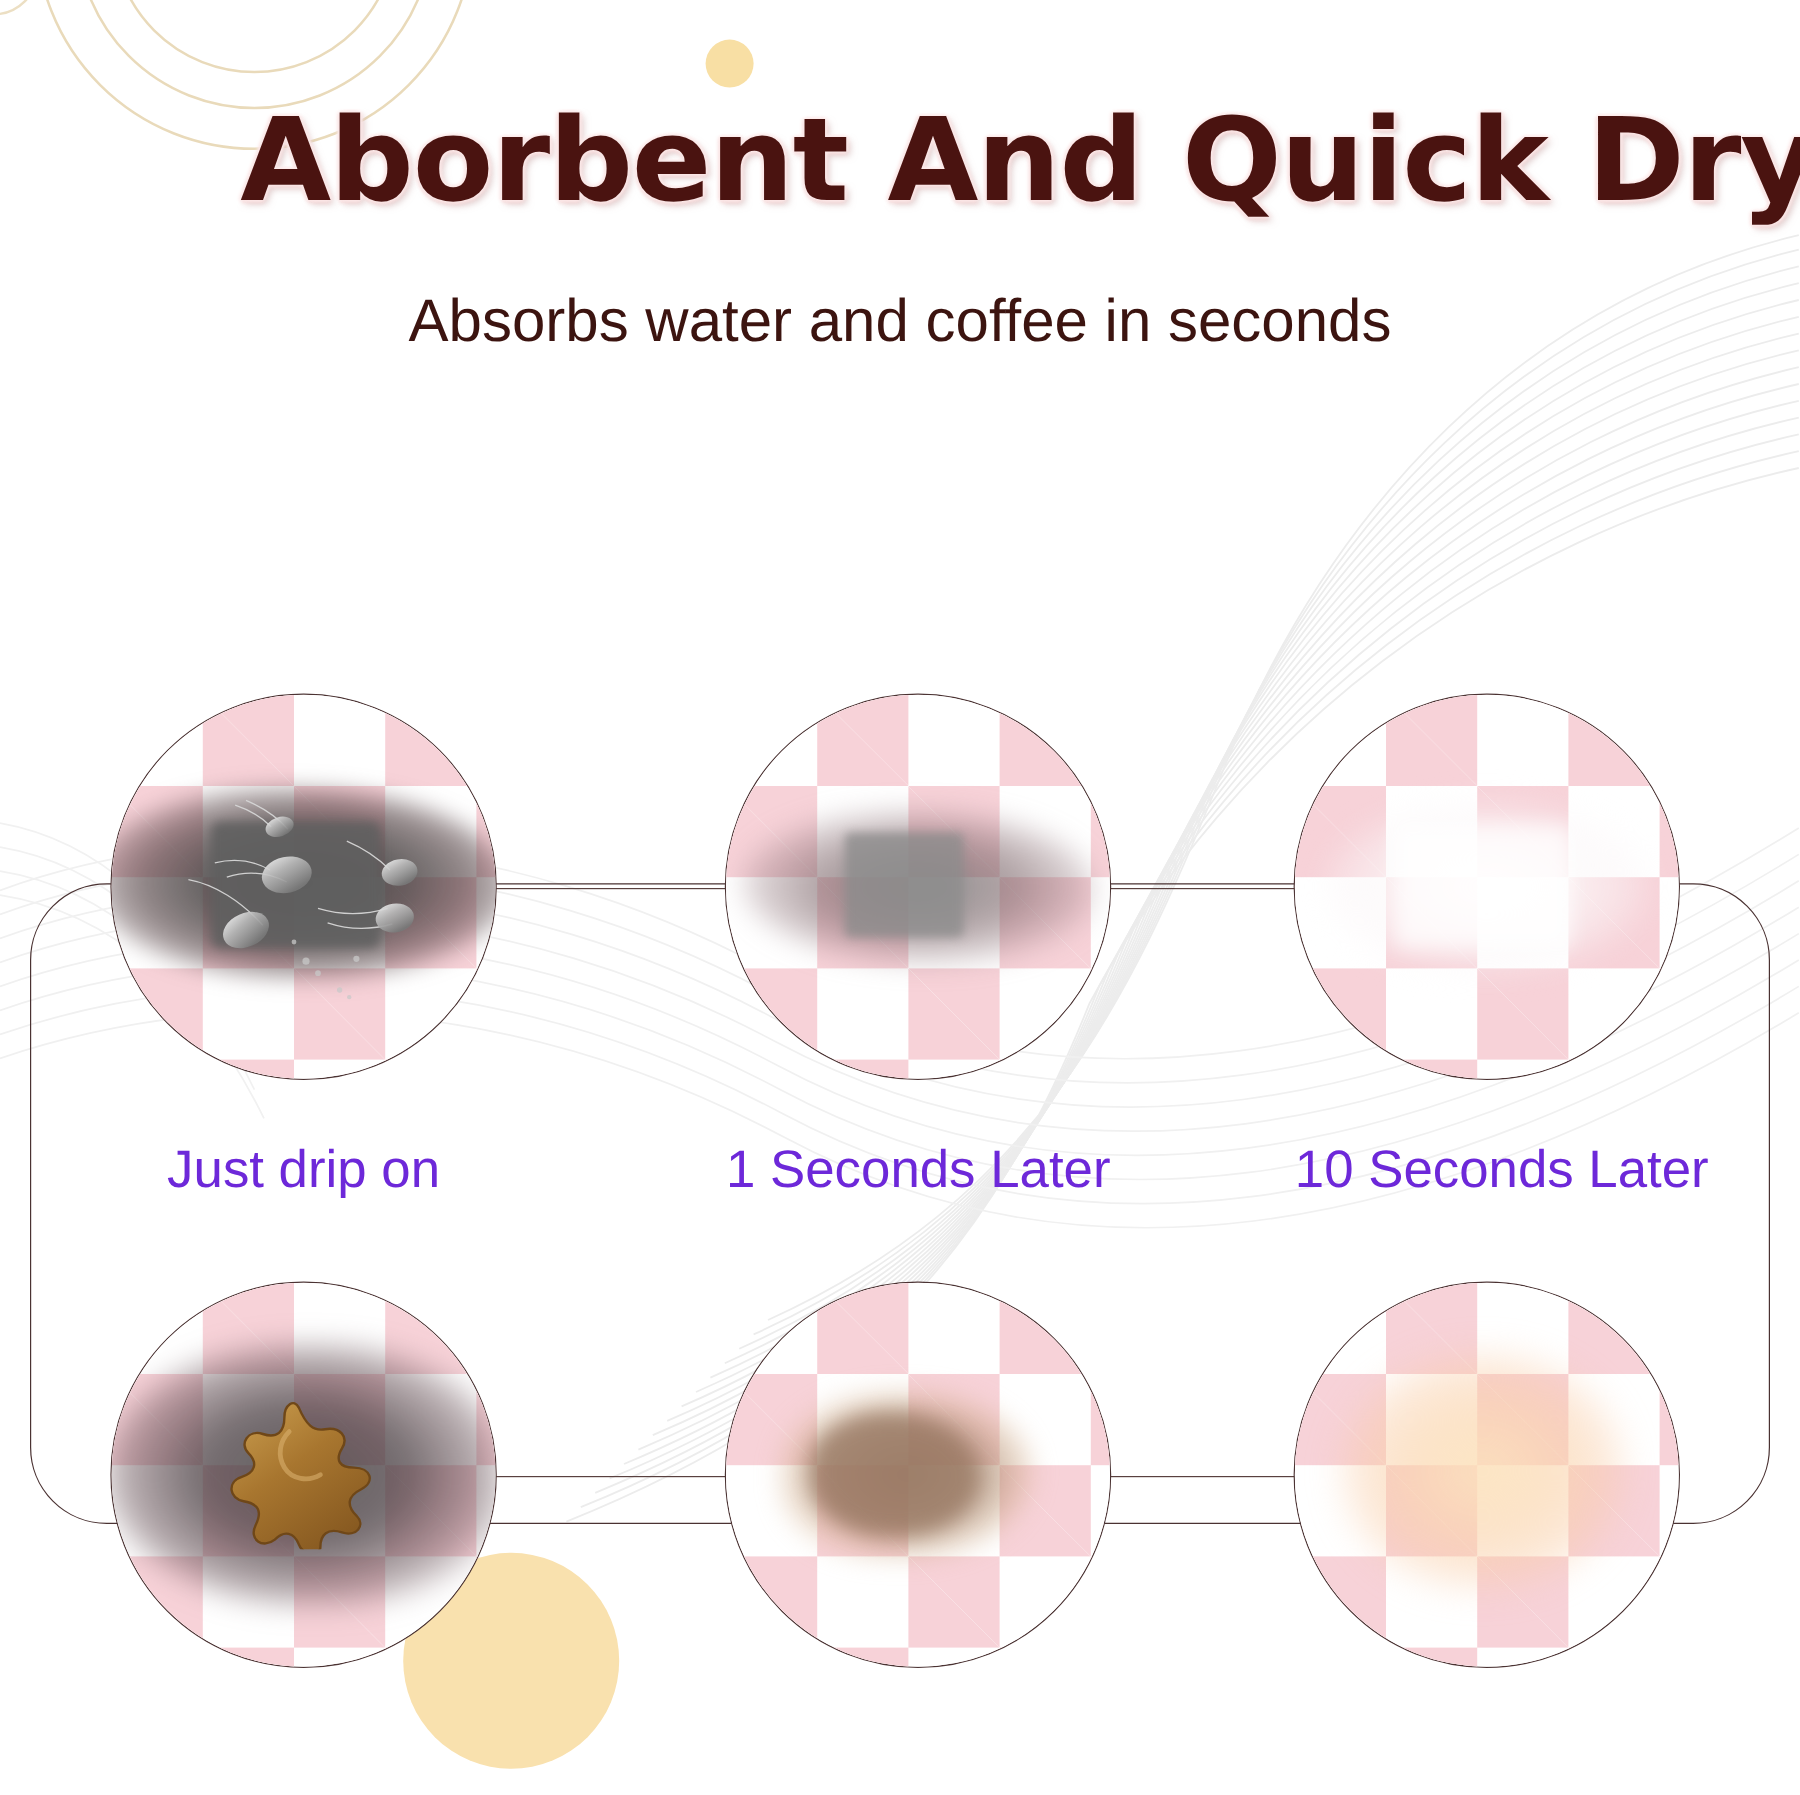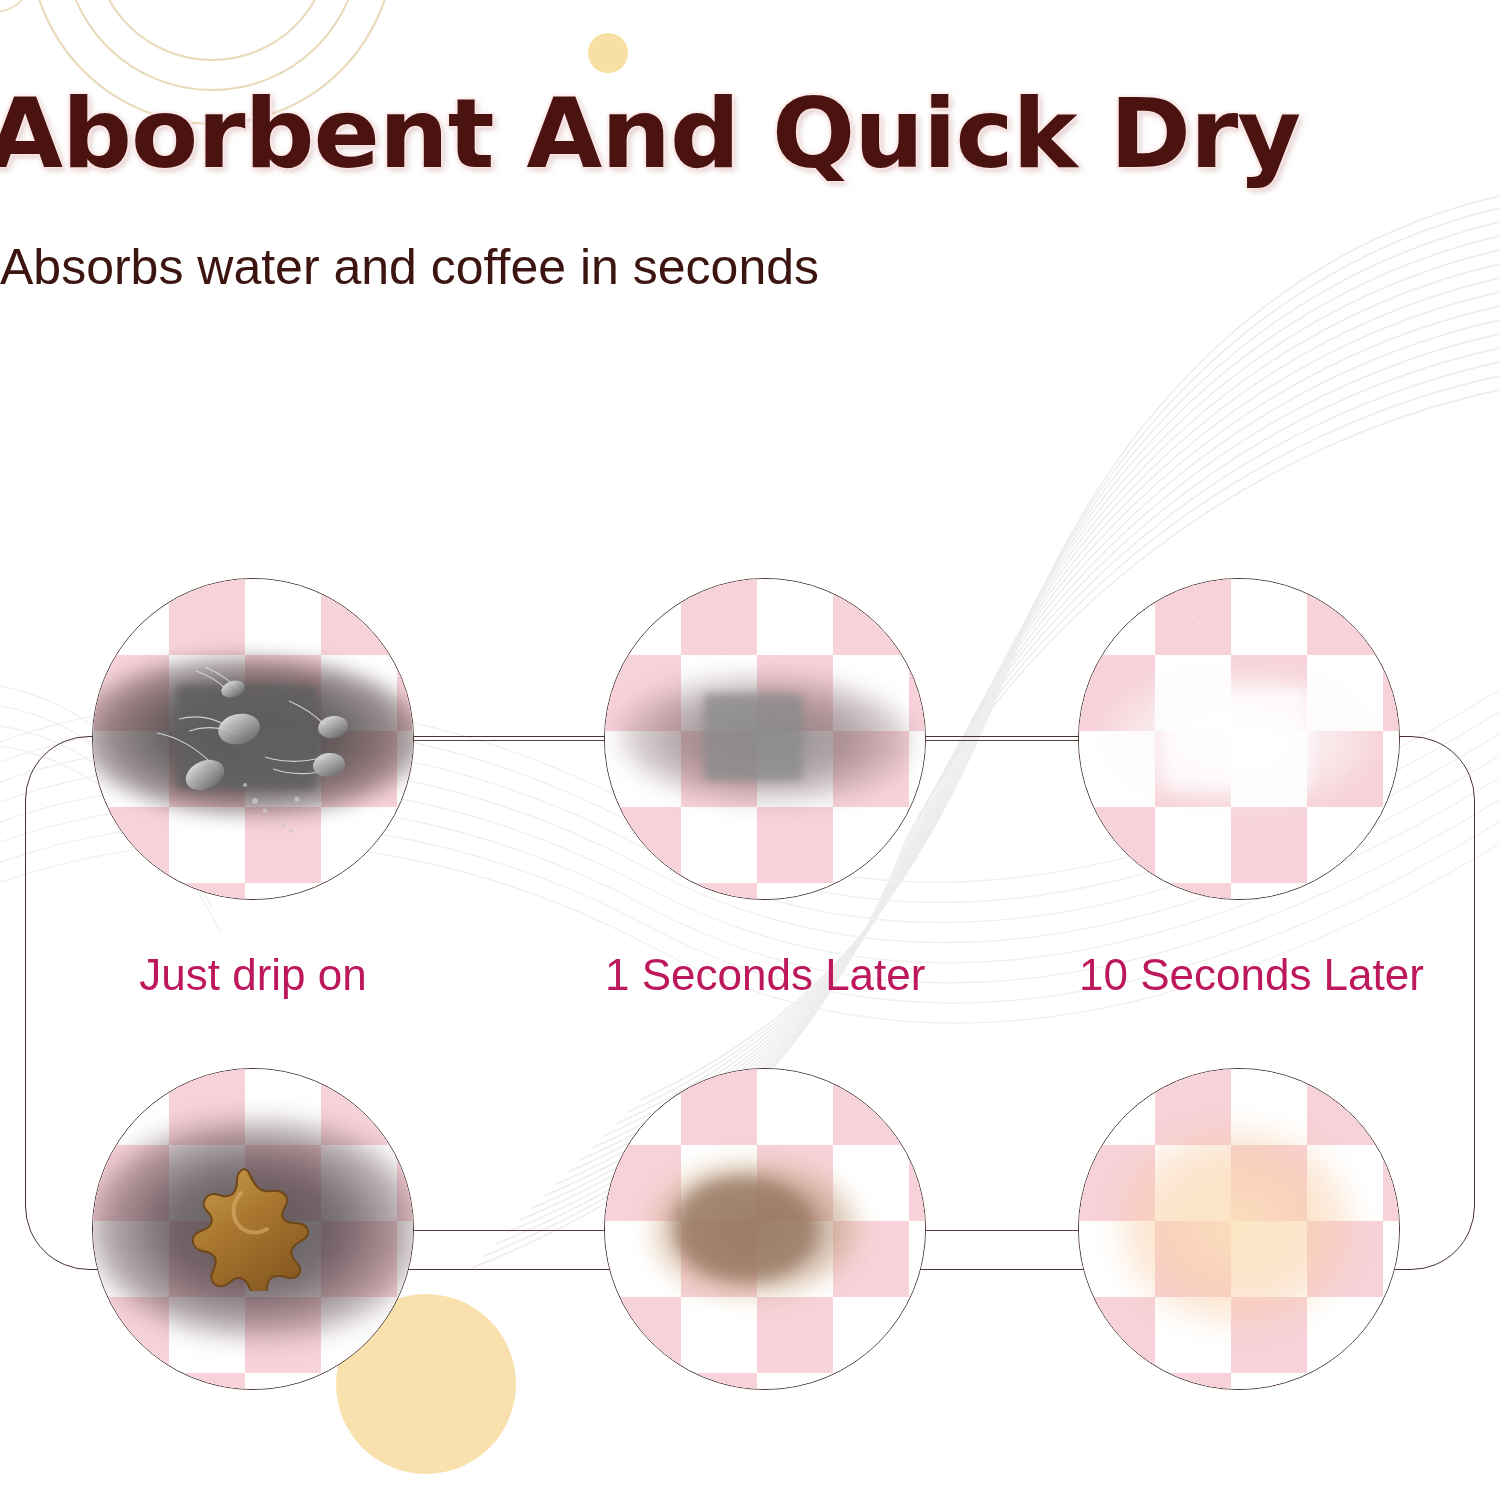--- a/index.html
+++ b/index.html
@@ -16,41 +16,41 @@
   .bg-layer{position:absolute;inset:0;pointer-events:none;}
 
   .deco-dot{
     position:absolute;border-radius:50%;
   }
   #gold-dot{left:588px;top:33px;width:40px;height:40px;background:#f8dfa4;}
   #cream-blob{left:336px;top:1294px;width:180px;height:180px;background:#f9e1ae;}
 
   
   .title-wrap{
-    position:absolute;left:0;top:78px;width:1500px;text-align:left;
+    position:absolute;left:0;top:78px;width:1500px;text-align:right;
   }
   #page-title{
     display:inline-block;
     font-size:96px;
     font-weight:bold;
     letter-spacing:-1px;
     color:#4a1310;
     font-family:"DejaVu Sans", sans-serif;
     transform:scaleX(1.02);
     text-shadow:
       0 0 2px #fdeeee,
       2px 0 3px #fbe6e6,
       -2px 0 3px #fbe6e6,
       0 2px 3px #f6dada,
       0 -2px 3px #fdf2f2,
       3px 3px 6px rgba(190,150,150,.55);
     white-space:nowrap;
   }
   .subtitle-wrap{
-    position:absolute;left:0;top:238px;width:1500px;
+    position:absolute;left:0;top:238px;width:1500px;text-align:center;
   }
   #page-subtitle{
     font-size:50px;
     color:#3c1410;
     font-weight:normal;
     white-space:nowrap;
   }
 
   
   #connector-frame{
@@ -178,21 +178,21 @@
        rgba(248,198,158,.36) 62%,
        rgba(252,228,202,.12) 84%,
        rgba(255,255,255,0) 100%);
     filter:blur(14px);
   }
 
   
   .step-label{
     position:absolute;
     font-size:44px;
-    color:#be185d;
+    color:#6d28d9;
     white-space:nowrap;
     text-align:center;
   }
 </style>
 </head>
 <body>
 
 <div id="stage">
 
   <div class="bg-layer">

